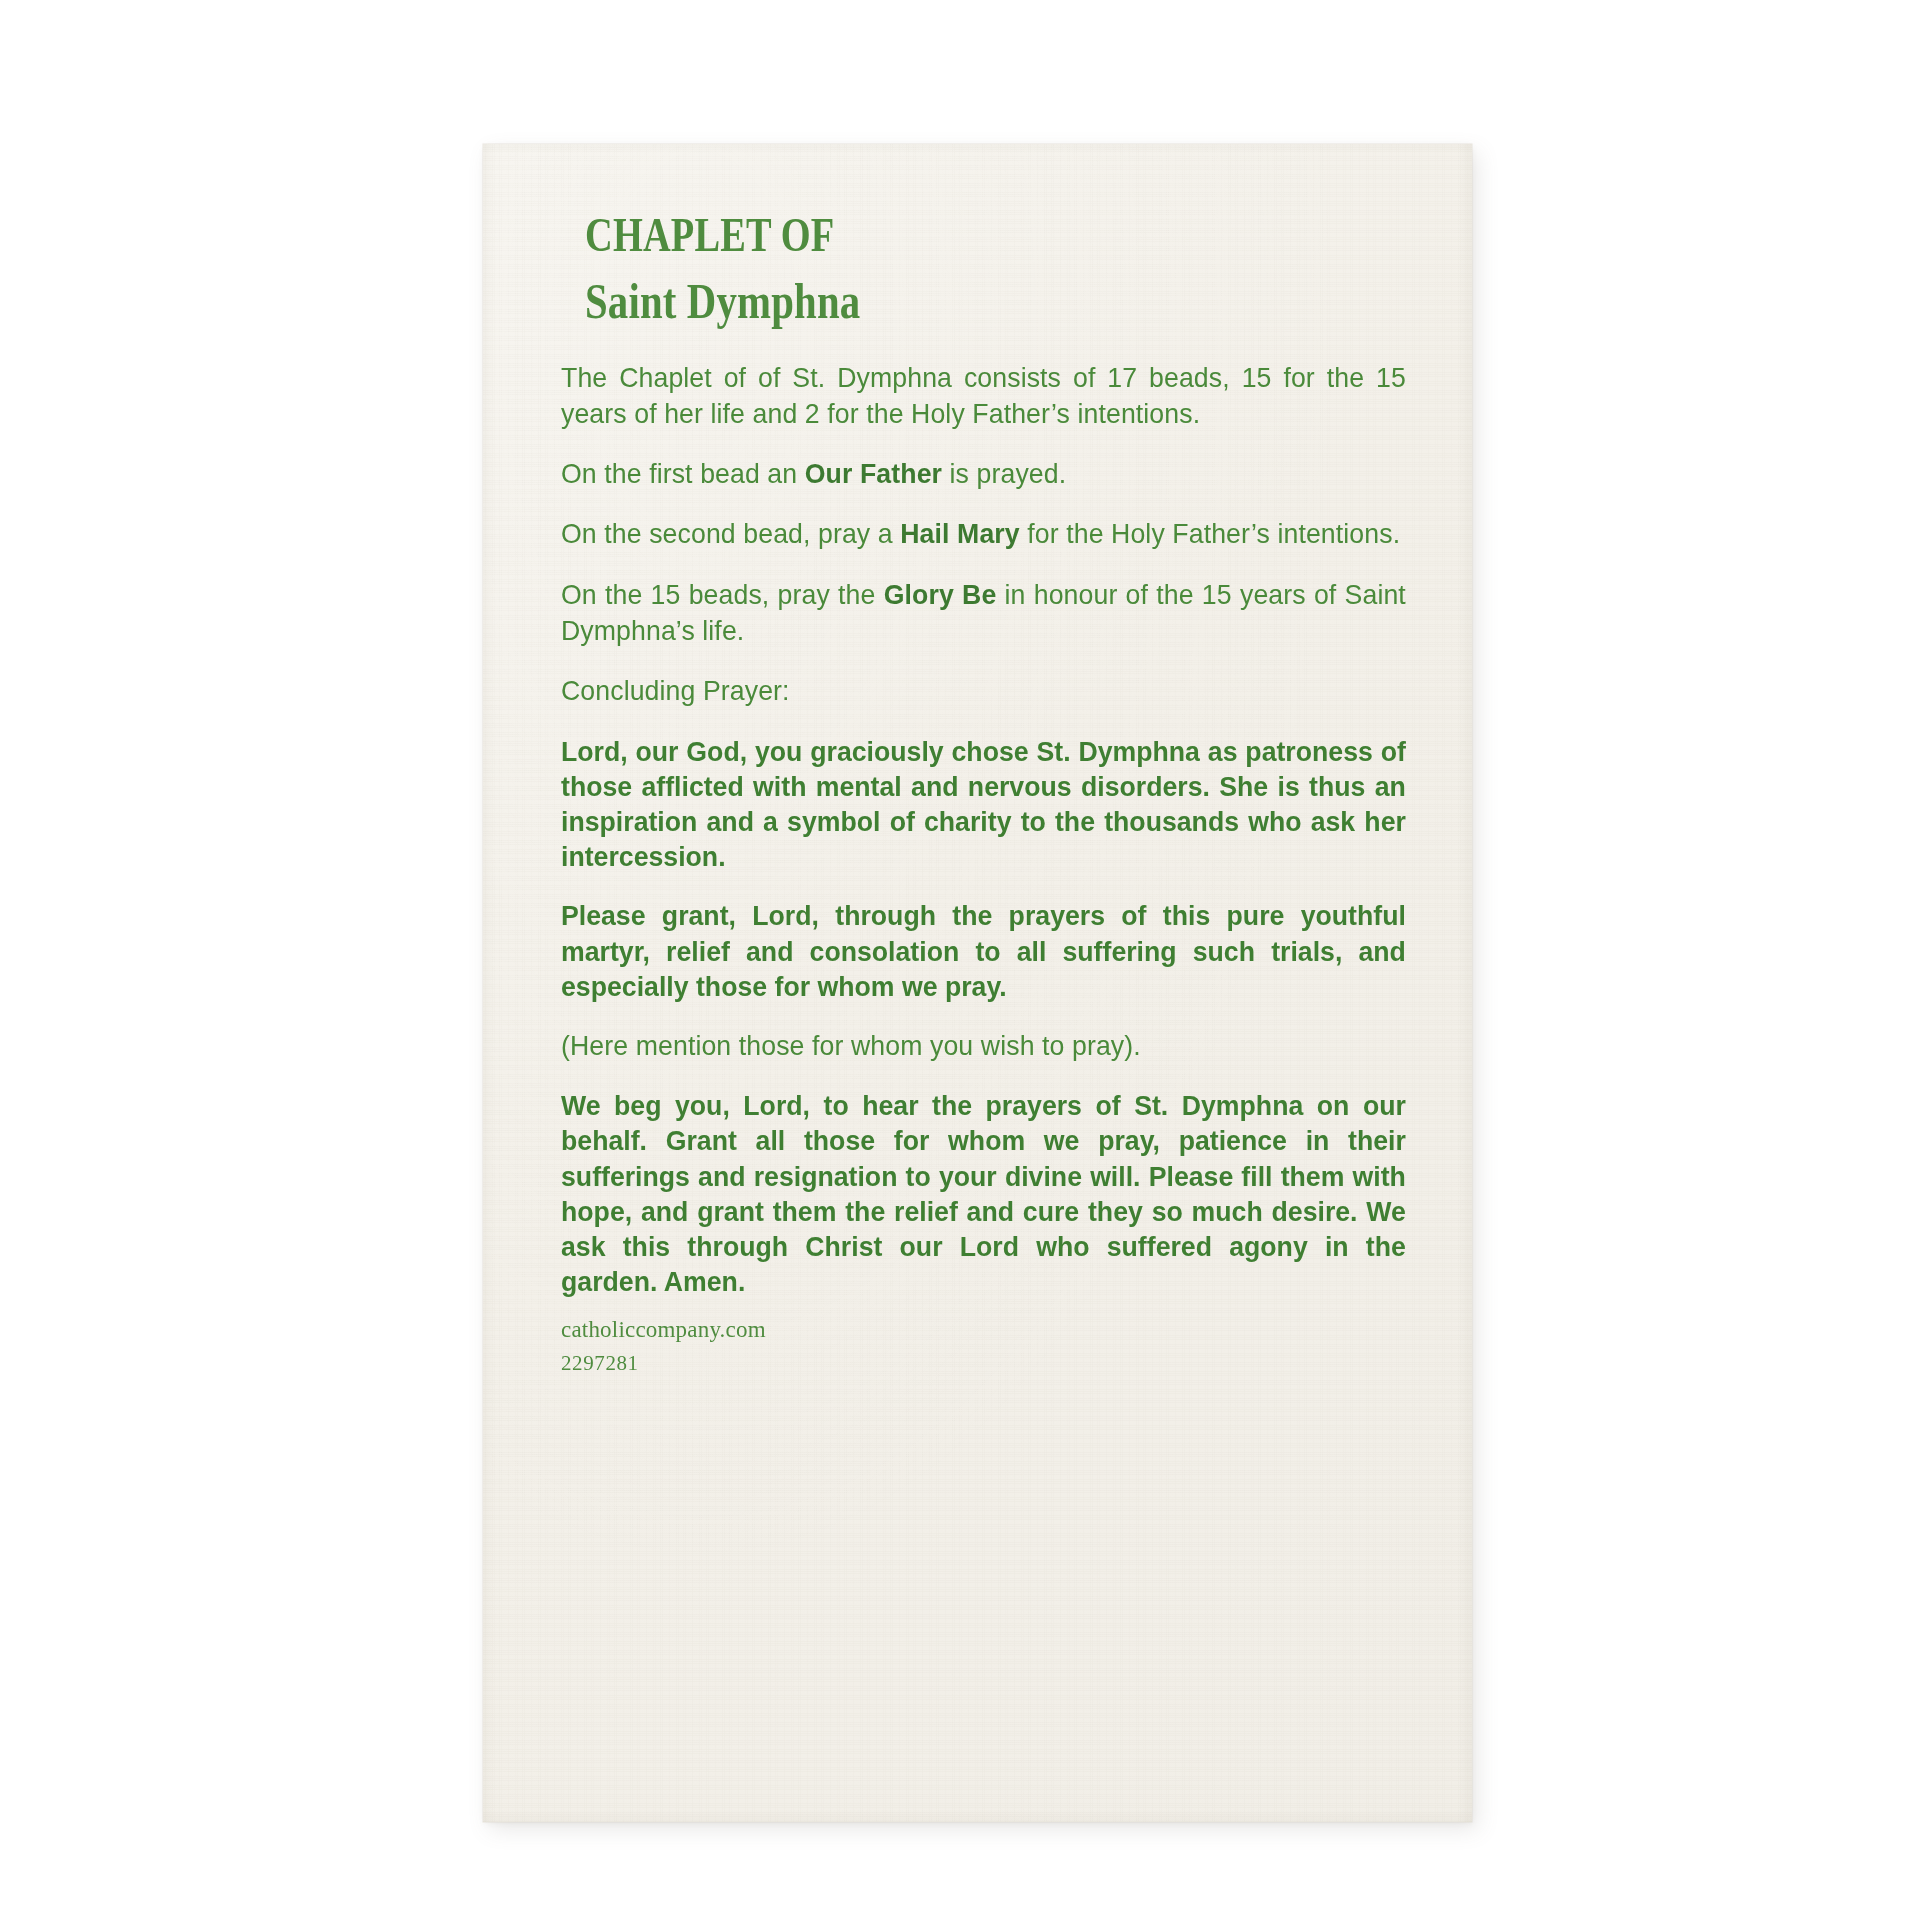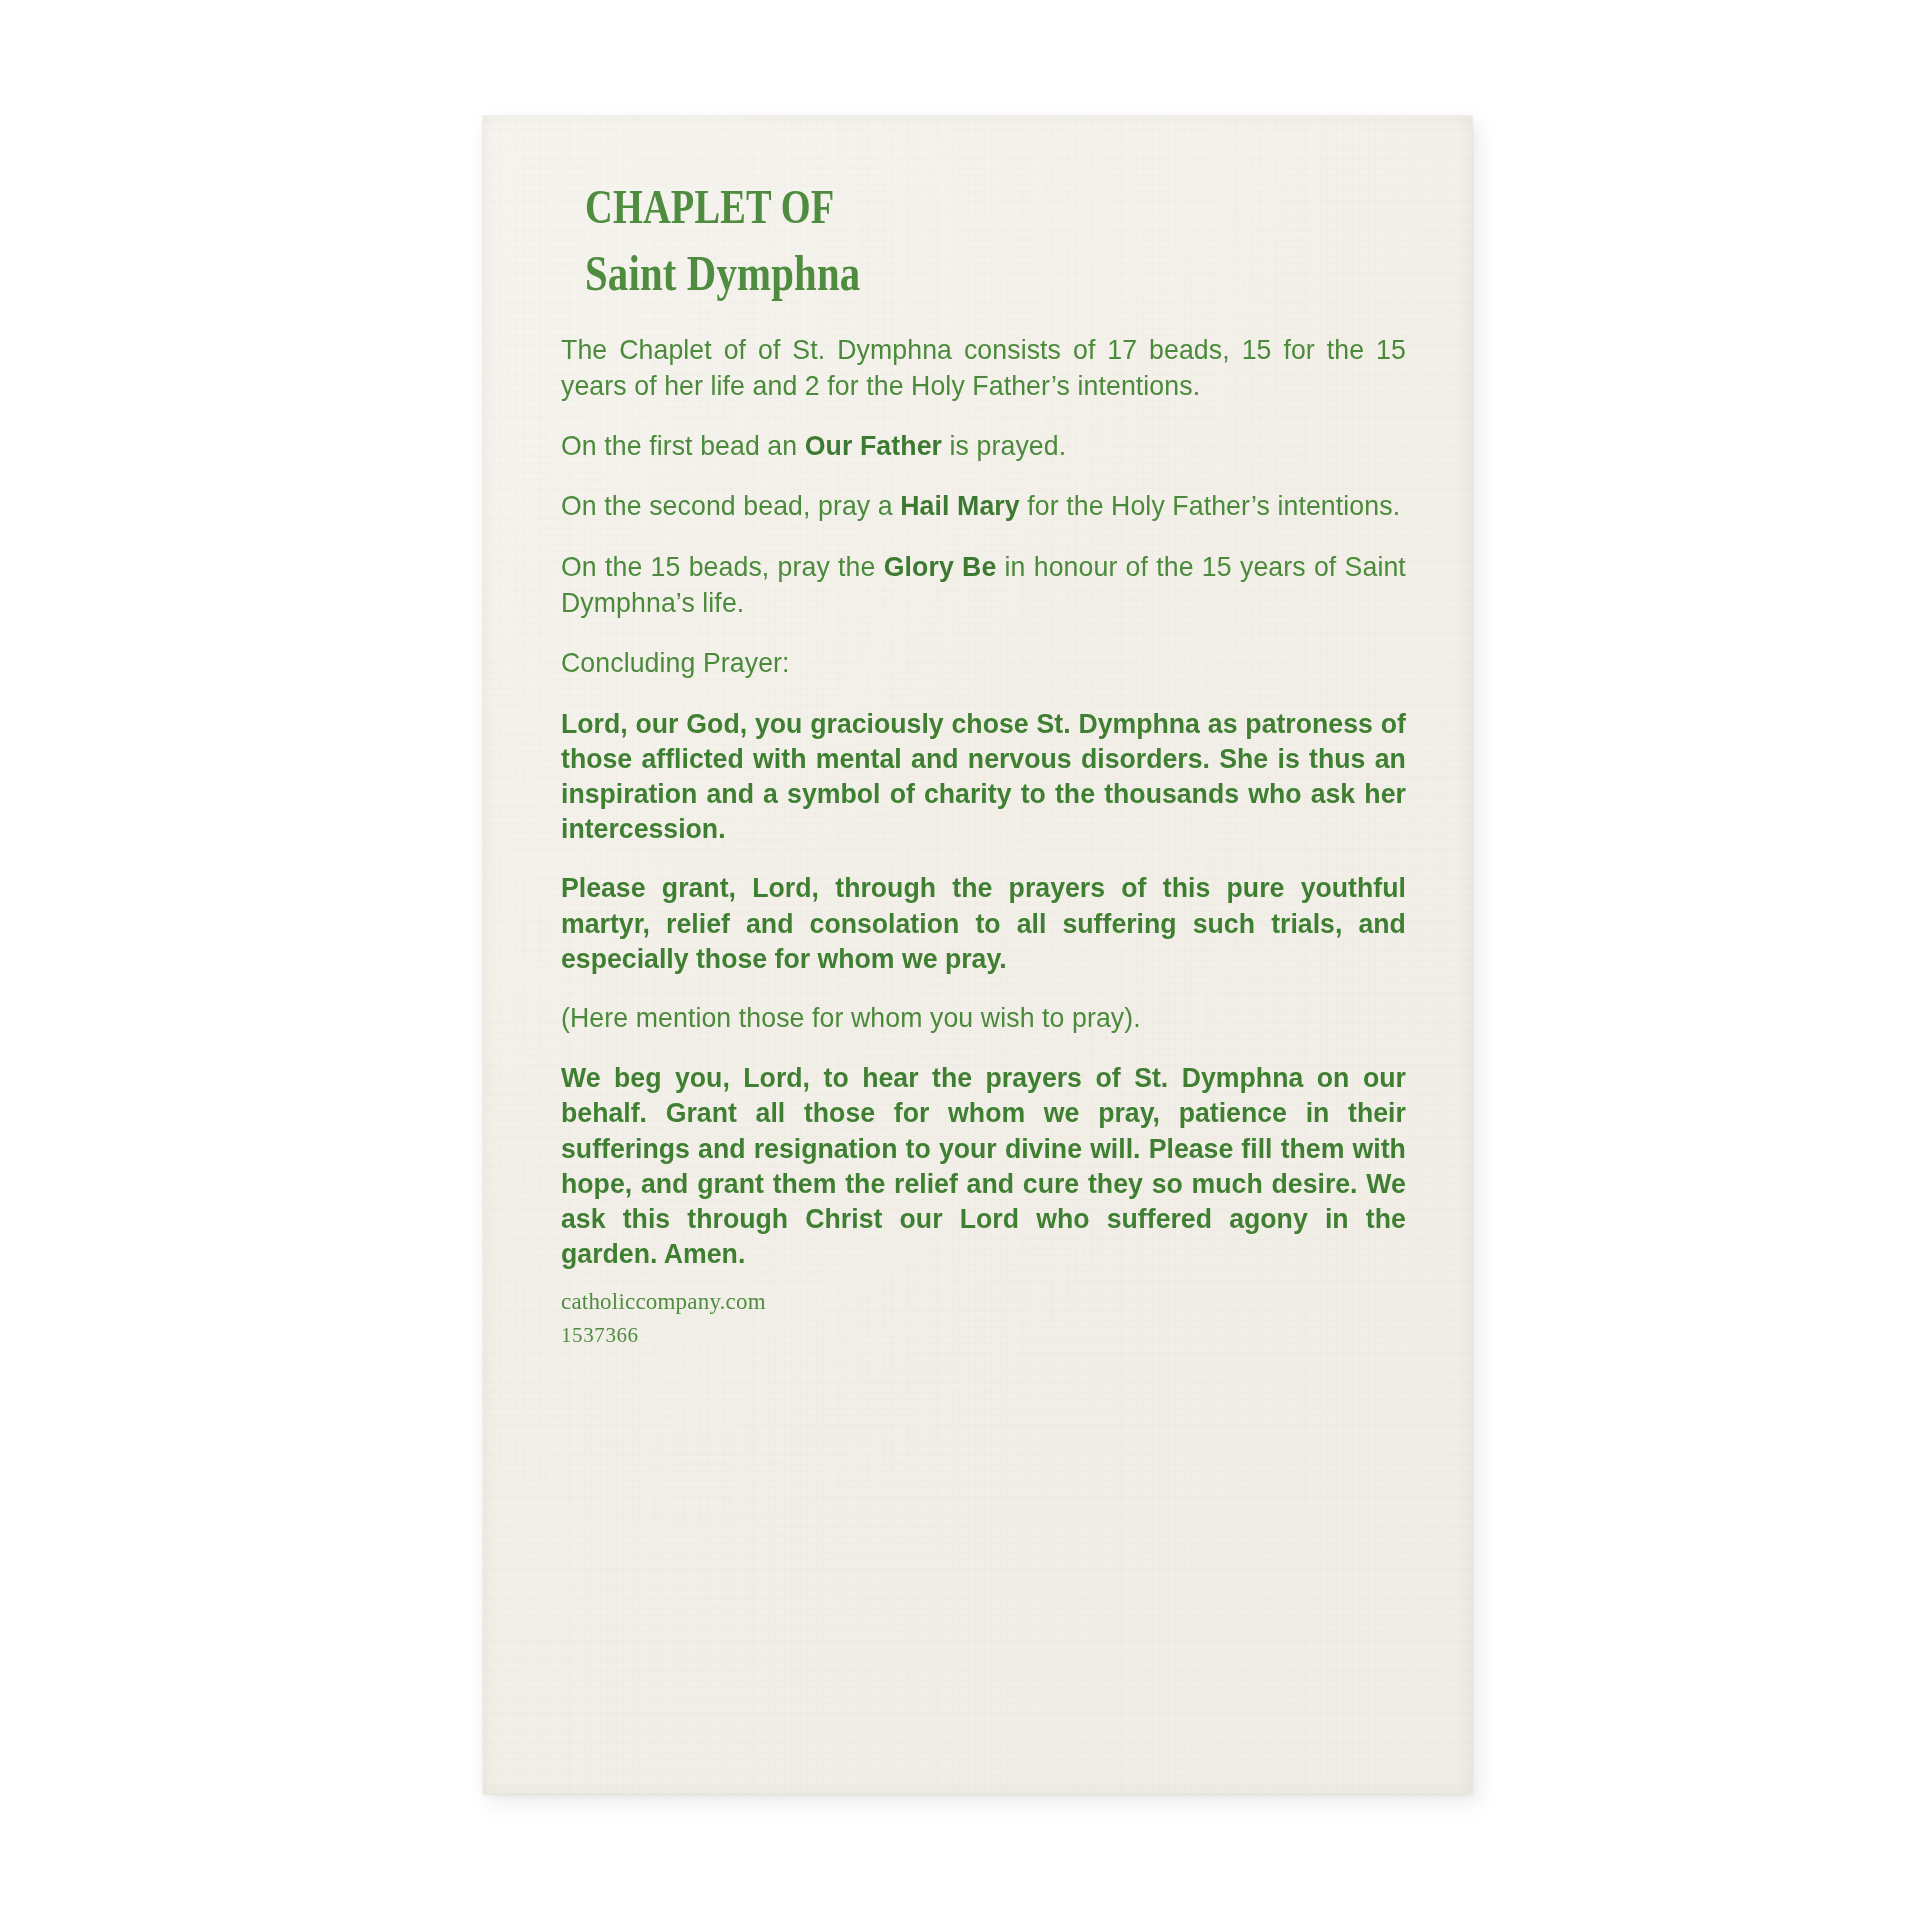--- a/index.html
+++ b/index.html
@@ -19,21 +19,21 @@
     width: 1926px;
     height: 1926px;
     background: #ffffff;
     overflow: hidden;
   }
 
   
   #card {
     position: absolute;
     left: 483px;
-    top: 116px;
+    top: 144px;
     width: 989px;
     height: 1678px;
     background:
       linear-gradient(135deg, #f7f5f0 0%, #f3f0e9 45%, #f1eee7 100%);
     box-shadow:
       0 0 0 0.5px rgba(218,214,203,0.55),
       6.4px 8.3px 21px rgba(120,115,104,0.16),
       1.4px 1.8px 5.5px rgba(140,134,122,0.10);
   }
   
@@ -171,19 +171,19 @@
         <p class="para heavy">Please grant, Lord, through the prayers of this pure youthful martyr, relief and consolation to all suffering such trials, and especially those for whom we pray.</p>
 
         <p class="para">(Here mention those for whom you wish to pray).</p>
 
         <p class="para heavy">We beg you, Lord, to hear the prayers of St. Dymphna on our behalf. Grant all those for whom we pray, patience in their sufferings and resignation to your divine will. Please fill them with hope, and grant them the relief and cure they so much desire. We ask this through Christ our Lord who suffered agony in the garden. Amen.</p>
 
       </div>
 
       <div class="footer">
         <div class="site">catholiccompany.com</div>
-        <div class="sku">1537366</div>
+        <div class="sku">2297281</div>
       </div>
 
     </div>
   </div>
 </div>
 
 
 </body></html>

